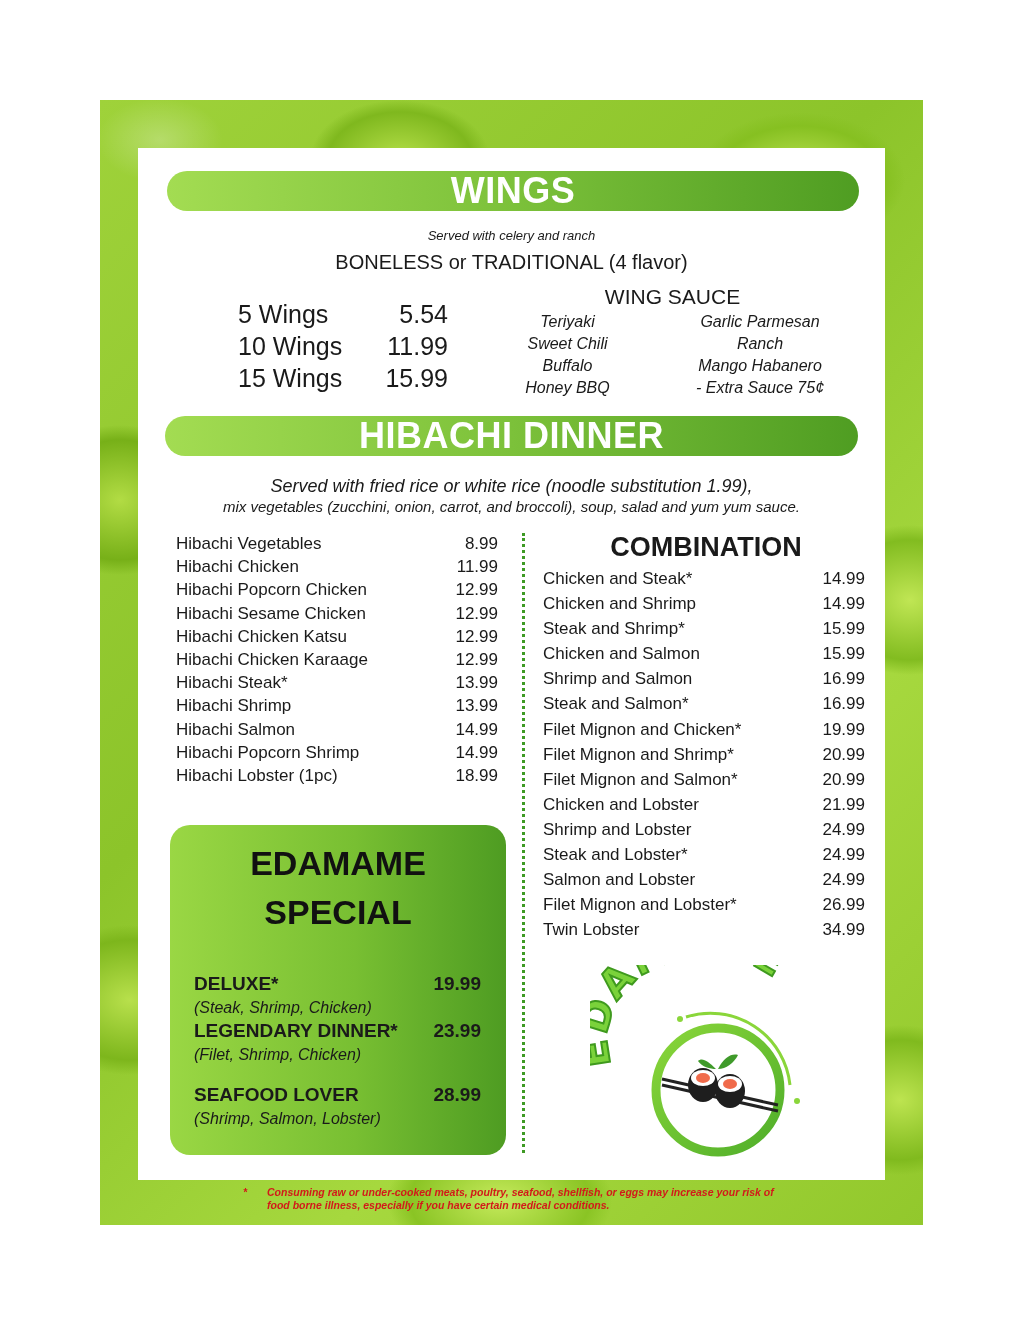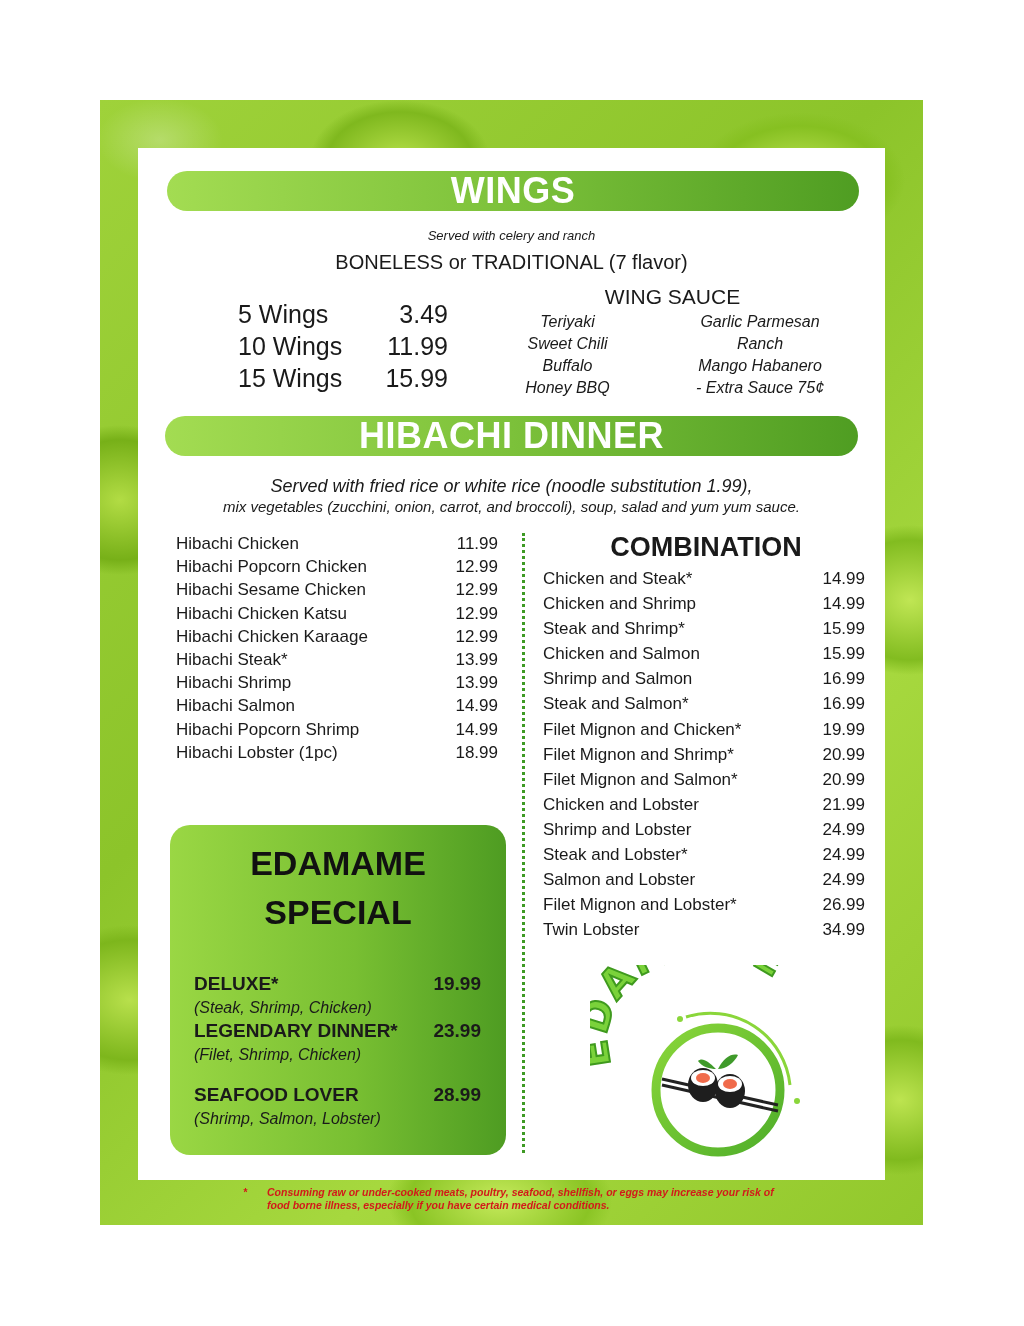--- a/index.html
+++ b/index.html
@@ -81,26 +81,26 @@
 </head>
 <body>
 
 <div class="bg"></div>
 <div class="card"></div>
 
 <div class="banner banner-wings">
   <span>WINGS</span>
 </div>
 <div class="center-text wings-sub italic">Served with celery and ranch</div>
-<div class="center-text wings-type">BONELESS or TRADITIONAL (7 flavor)</div>
+<div class="center-text wings-type">BONELESS or TRADITIONAL (4 flavor)</div>
 
 <div class="wing-list">
   <div class="wing-row">
       <span>5 Wings</span>
-      <span>3.49</span>
+      <span>5.54</span>
     </div>
   <div class="wing-row">
       <span>10 Wings</span>
       <span>11.99</span>
     </div>
   <div class="wing-row">
       <span>15 Wings</span>
       <span>15.99</span>
     </div>
 </div>
@@ -117,20 +117,24 @@
   <div class="sauce-item">- Extra Sauce 75¢</div>
 </div>
 
 <div class="banner banner-hibachi">
   <span>HIBACHI DINNER</span>
 </div>
 <div class="center-text hib-sub1 italic">Served with fried rice or white rice (noodle substitution 1.99),</div>
 <div class="center-text hib-sub2 italic">mix vegetables (zucchini, onion, carrot, and broccoli), soup, salad and yum yum sauce.</div>
 
 <div class="hib-list">
+  <div class="menu-row">
+      <span>Hibachi Vegetables</span>
+      <span>8.99</span>
+    </div>
   <div class="menu-row">
       <span>Hibachi Chicken</span>
       <span>11.99</span>
     </div>
   <div class="menu-row">
       <span>Hibachi Popcorn Chicken</span>
       <span>12.99</span>
     </div>
   <div class="menu-row">
       <span>Hibachi Sesame Chicken</span>

